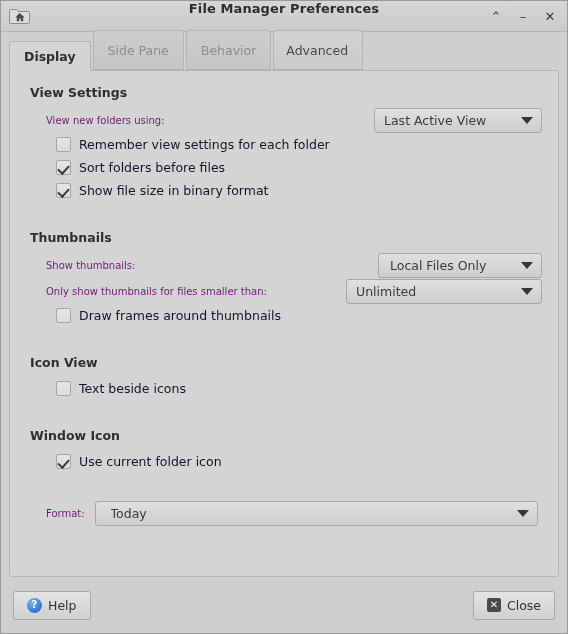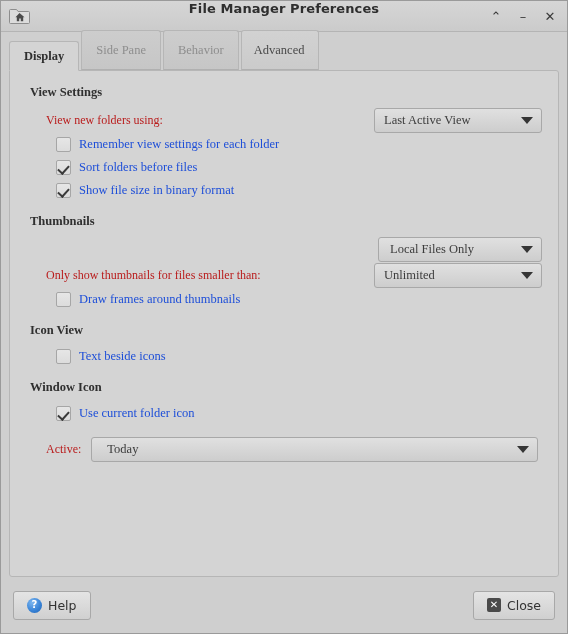--- a/index.html
+++ b/index.html
@@ -74,21 +74,20 @@
     cursor: default;
   }
 
   
   .notebook {
     margin: 7px 8px 0 8px;
     flex: 1;
     display: flex;
     flex-direction: column;
     min-height: 0;
-    font-family: Liberation Serif, serif;
   }
   .tabbar {
     display: flex;
     align-items: flex-end;
     height: 31px;
     position: relative;
     z-index: 2;
   }
   .tab {
     height: 40px;
@@ -133,31 +132,31 @@
     overflow: hidden;
   }
 
   
   .section-title {
     font-weight: bold;
     font-size: 12.5px;
     color: #2f2f2f;
     margin: 0 0 7px 4px;
   }
-  .section + .section { margin-top: 12px; }
+  .section + .section { margin-top: 28px; }
 
   .row {
     display: flex;
     align-items: center;
     min-height: 26px;
     margin-left: 20px;
   }
   .row-label {
-    font-size: 12px;
-    color: #b91c1c;
+    font-size: 10px;
+    color: #701a75;
     white-space: nowrap;
   }
   .spacer { flex: 1; }
 
   
   .check-row {
     display: flex;
     align-items: center;
     margin-left: 30px;
     min-height: 23px;
@@ -180,21 +179,21 @@
     left: 3px;
     top: 2px;
     width: 5px;
     height: 9px;
     border: solid #3a3a3a;
     border-width: 0 2.2px 2.2px 0;
     transform: rotate(42deg);
   }
   .check-label {
     font-size: 12.5px;
-    color: #1d4ed8;
+    color: #0f172a;
     white-space: nowrap;
   }
 
   
   .combo {
     height: 25px;
     box-sizing: border-box;
     display: flex;
     align-items: center;
     background: linear-gradient(to bottom, #e0e0e0 0%, #cdcdcd 100%);
@@ -214,21 +213,21 @@
     width: 0;
     height: 0;
     border-left: 6px solid transparent;
     border-right: 6px solid transparent;
     border-top: 7px solid #353535;
     margin-left: 10px;
     flex: 0 0 auto;
   }
   .combo.w-view   { width: 168px; }
   .combo.w-thumbs { width: 164px; padding-left: 11px; }
-  .combo.w-size   { width: 168px; }
+  .combo.w-size   { width: 196px; }
   .combo.w-date   { flex: 1; padding-left: 15px; }
 
   .date-row {
     display: flex;
     align-items: center;
     margin-left: 20px;
     margin-right: 4px;
   }
   .date-row .row-label { margin-right: 10px; }
 
@@ -341,20 +340,21 @@
         <div class="check-row">
           <span class="checkbox checked"></span>
           <span class="check-label">Show file size in binary format</span>
         </div>
       </div>
 
       <div class="section">
         <div class="section-title">Thumbnails</div>
 
         <div class="row">
+          <span class="row-label">Show thumbnails:</span>
           <span class="spacer"></span>
           <div class="combo w-thumbs">
             <span class="combo-text">Local Files Only</span>
             <span class="combo-arrow"></span>
           </div>
         </div>
 
         <div class="row">
           <span class="row-label">Only show thumbnails for files smaller than:</span>
           <span class="spacer"></span>
@@ -381,21 +381,21 @@
       <div class="section">
         <div class="section-title">Window Icon</div>
         <div class="check-row">
           <span class="checkbox checked"></span>
           <span class="check-label">Use current folder icon</span>
         </div>
       </div>
 
       <div class="section">
         <div class="date-row">
-          <span class="row-label">Active:</span>
+          <span class="row-label">Format:</span>
           <div class="combo w-date">
             <span class="combo-text">Today</span>
             <span class="combo-arrow"></span>
           </div>
         </div>
       </div>
 
     </div>
   </div>
 

